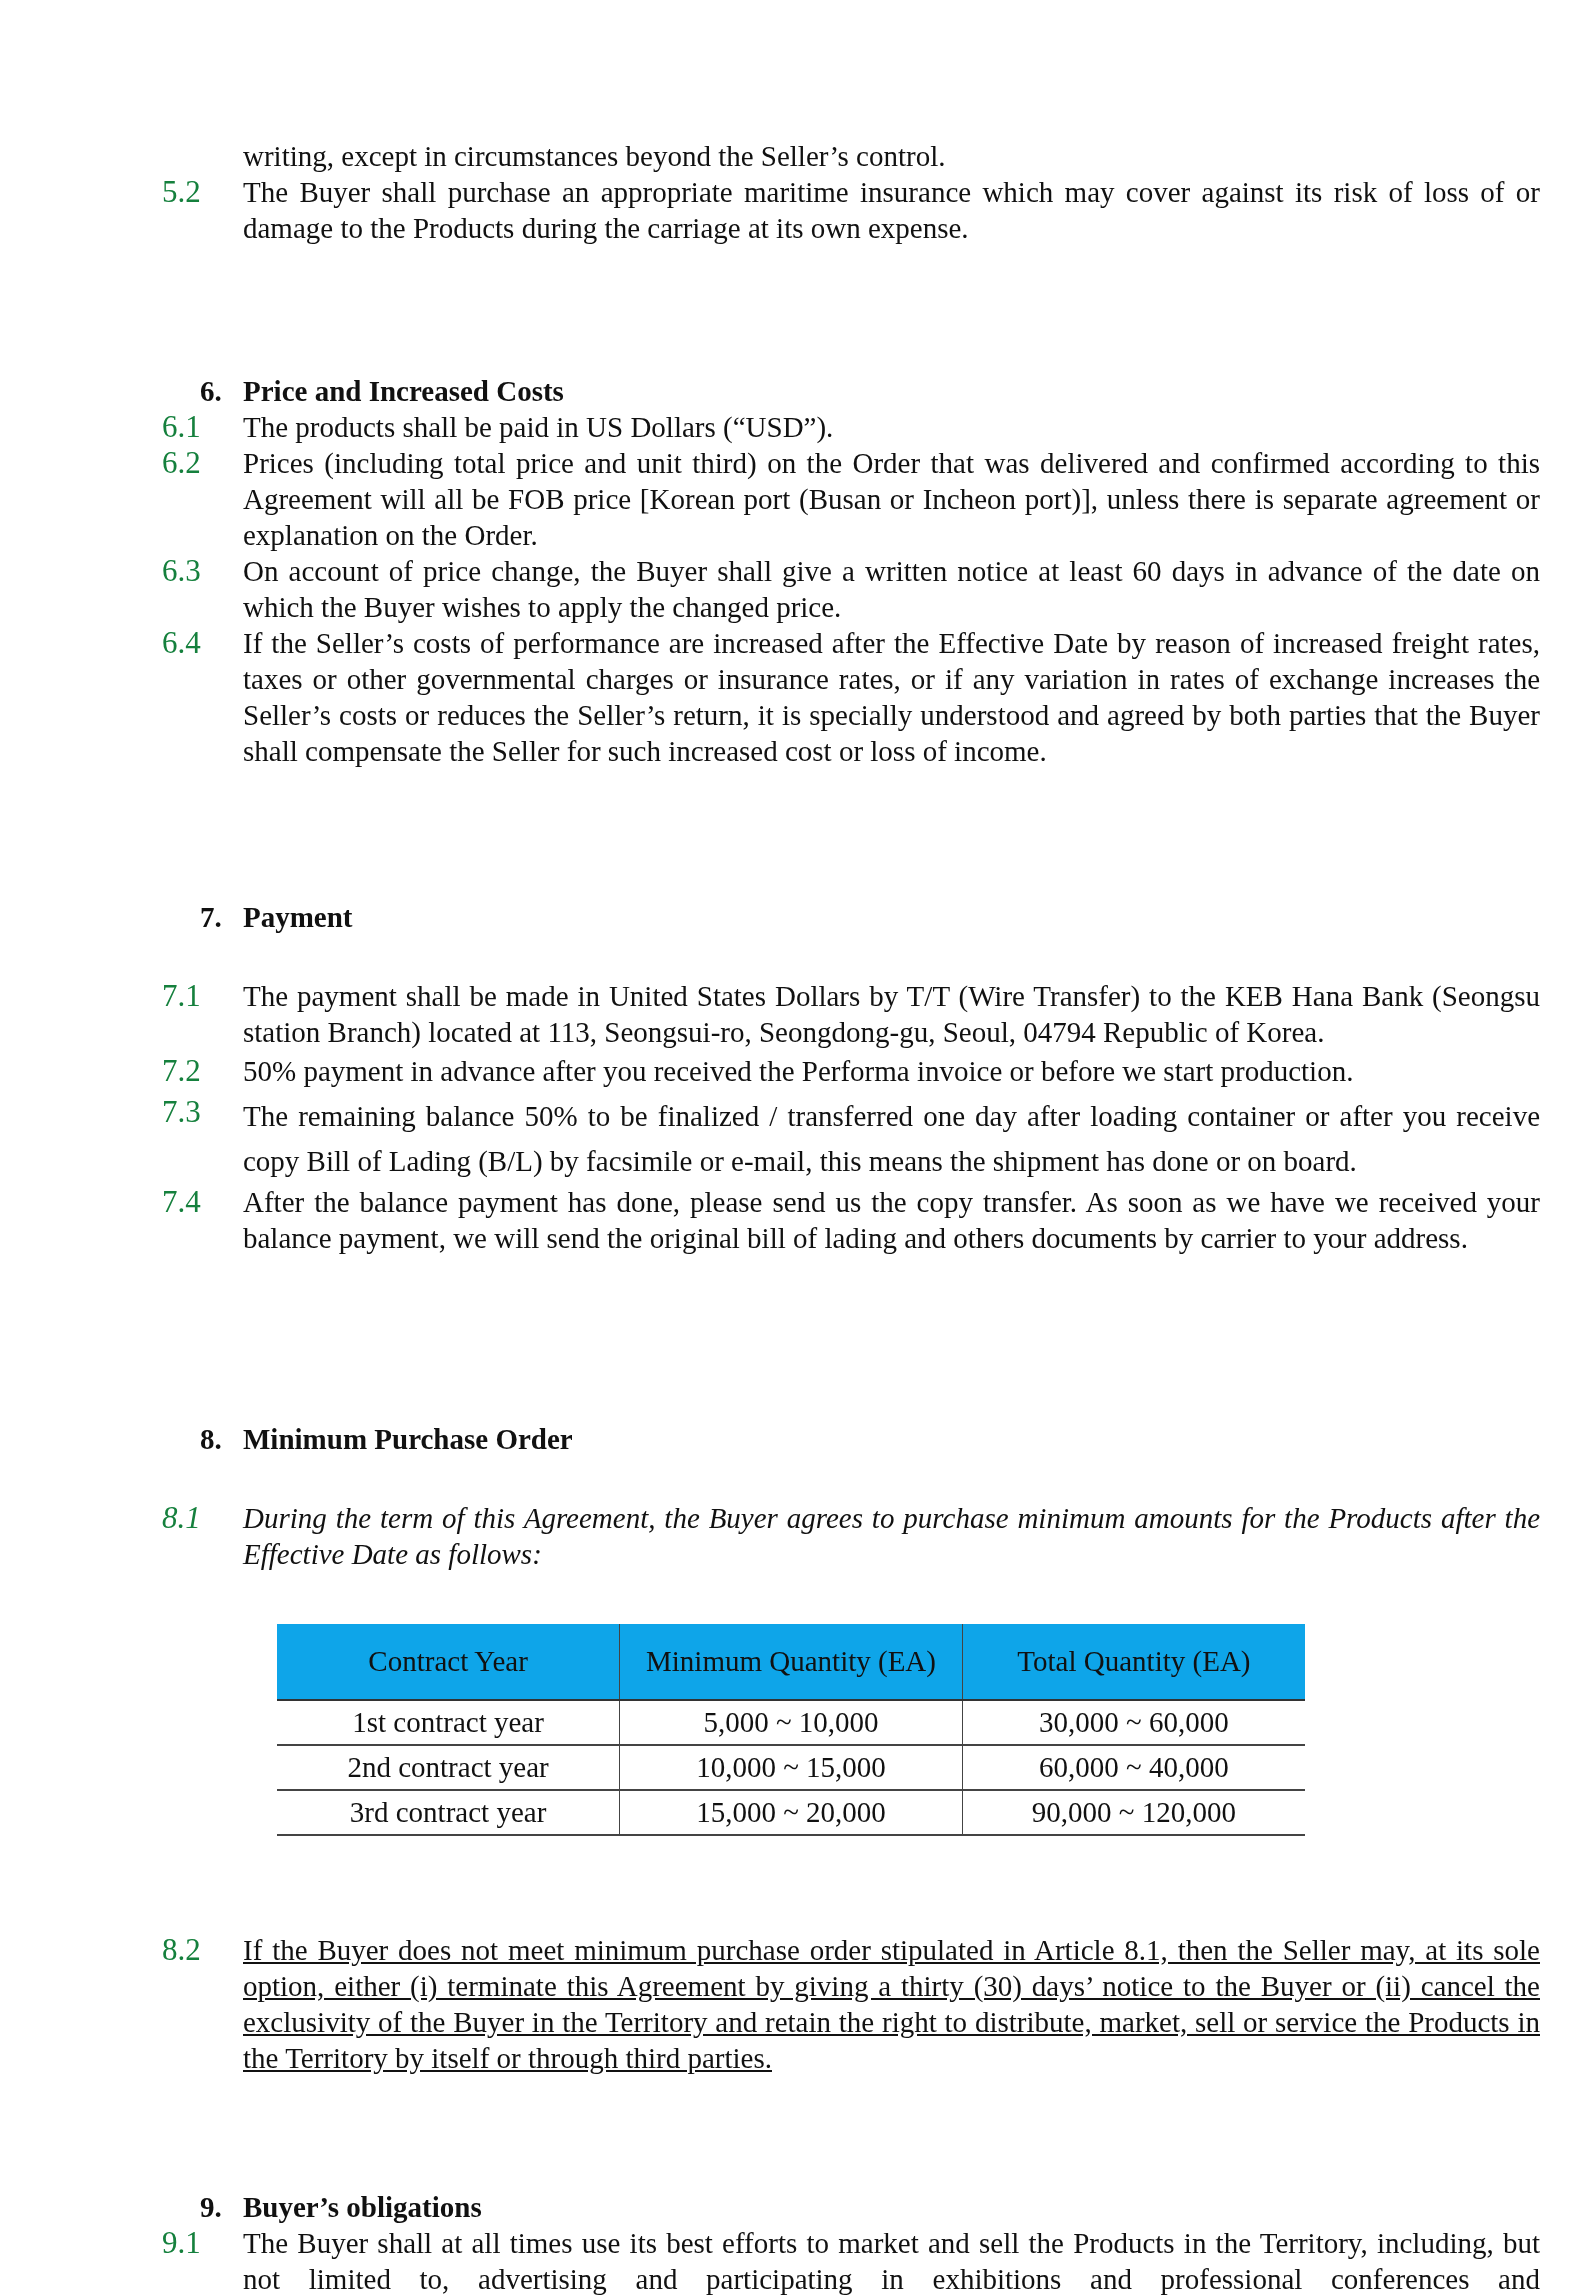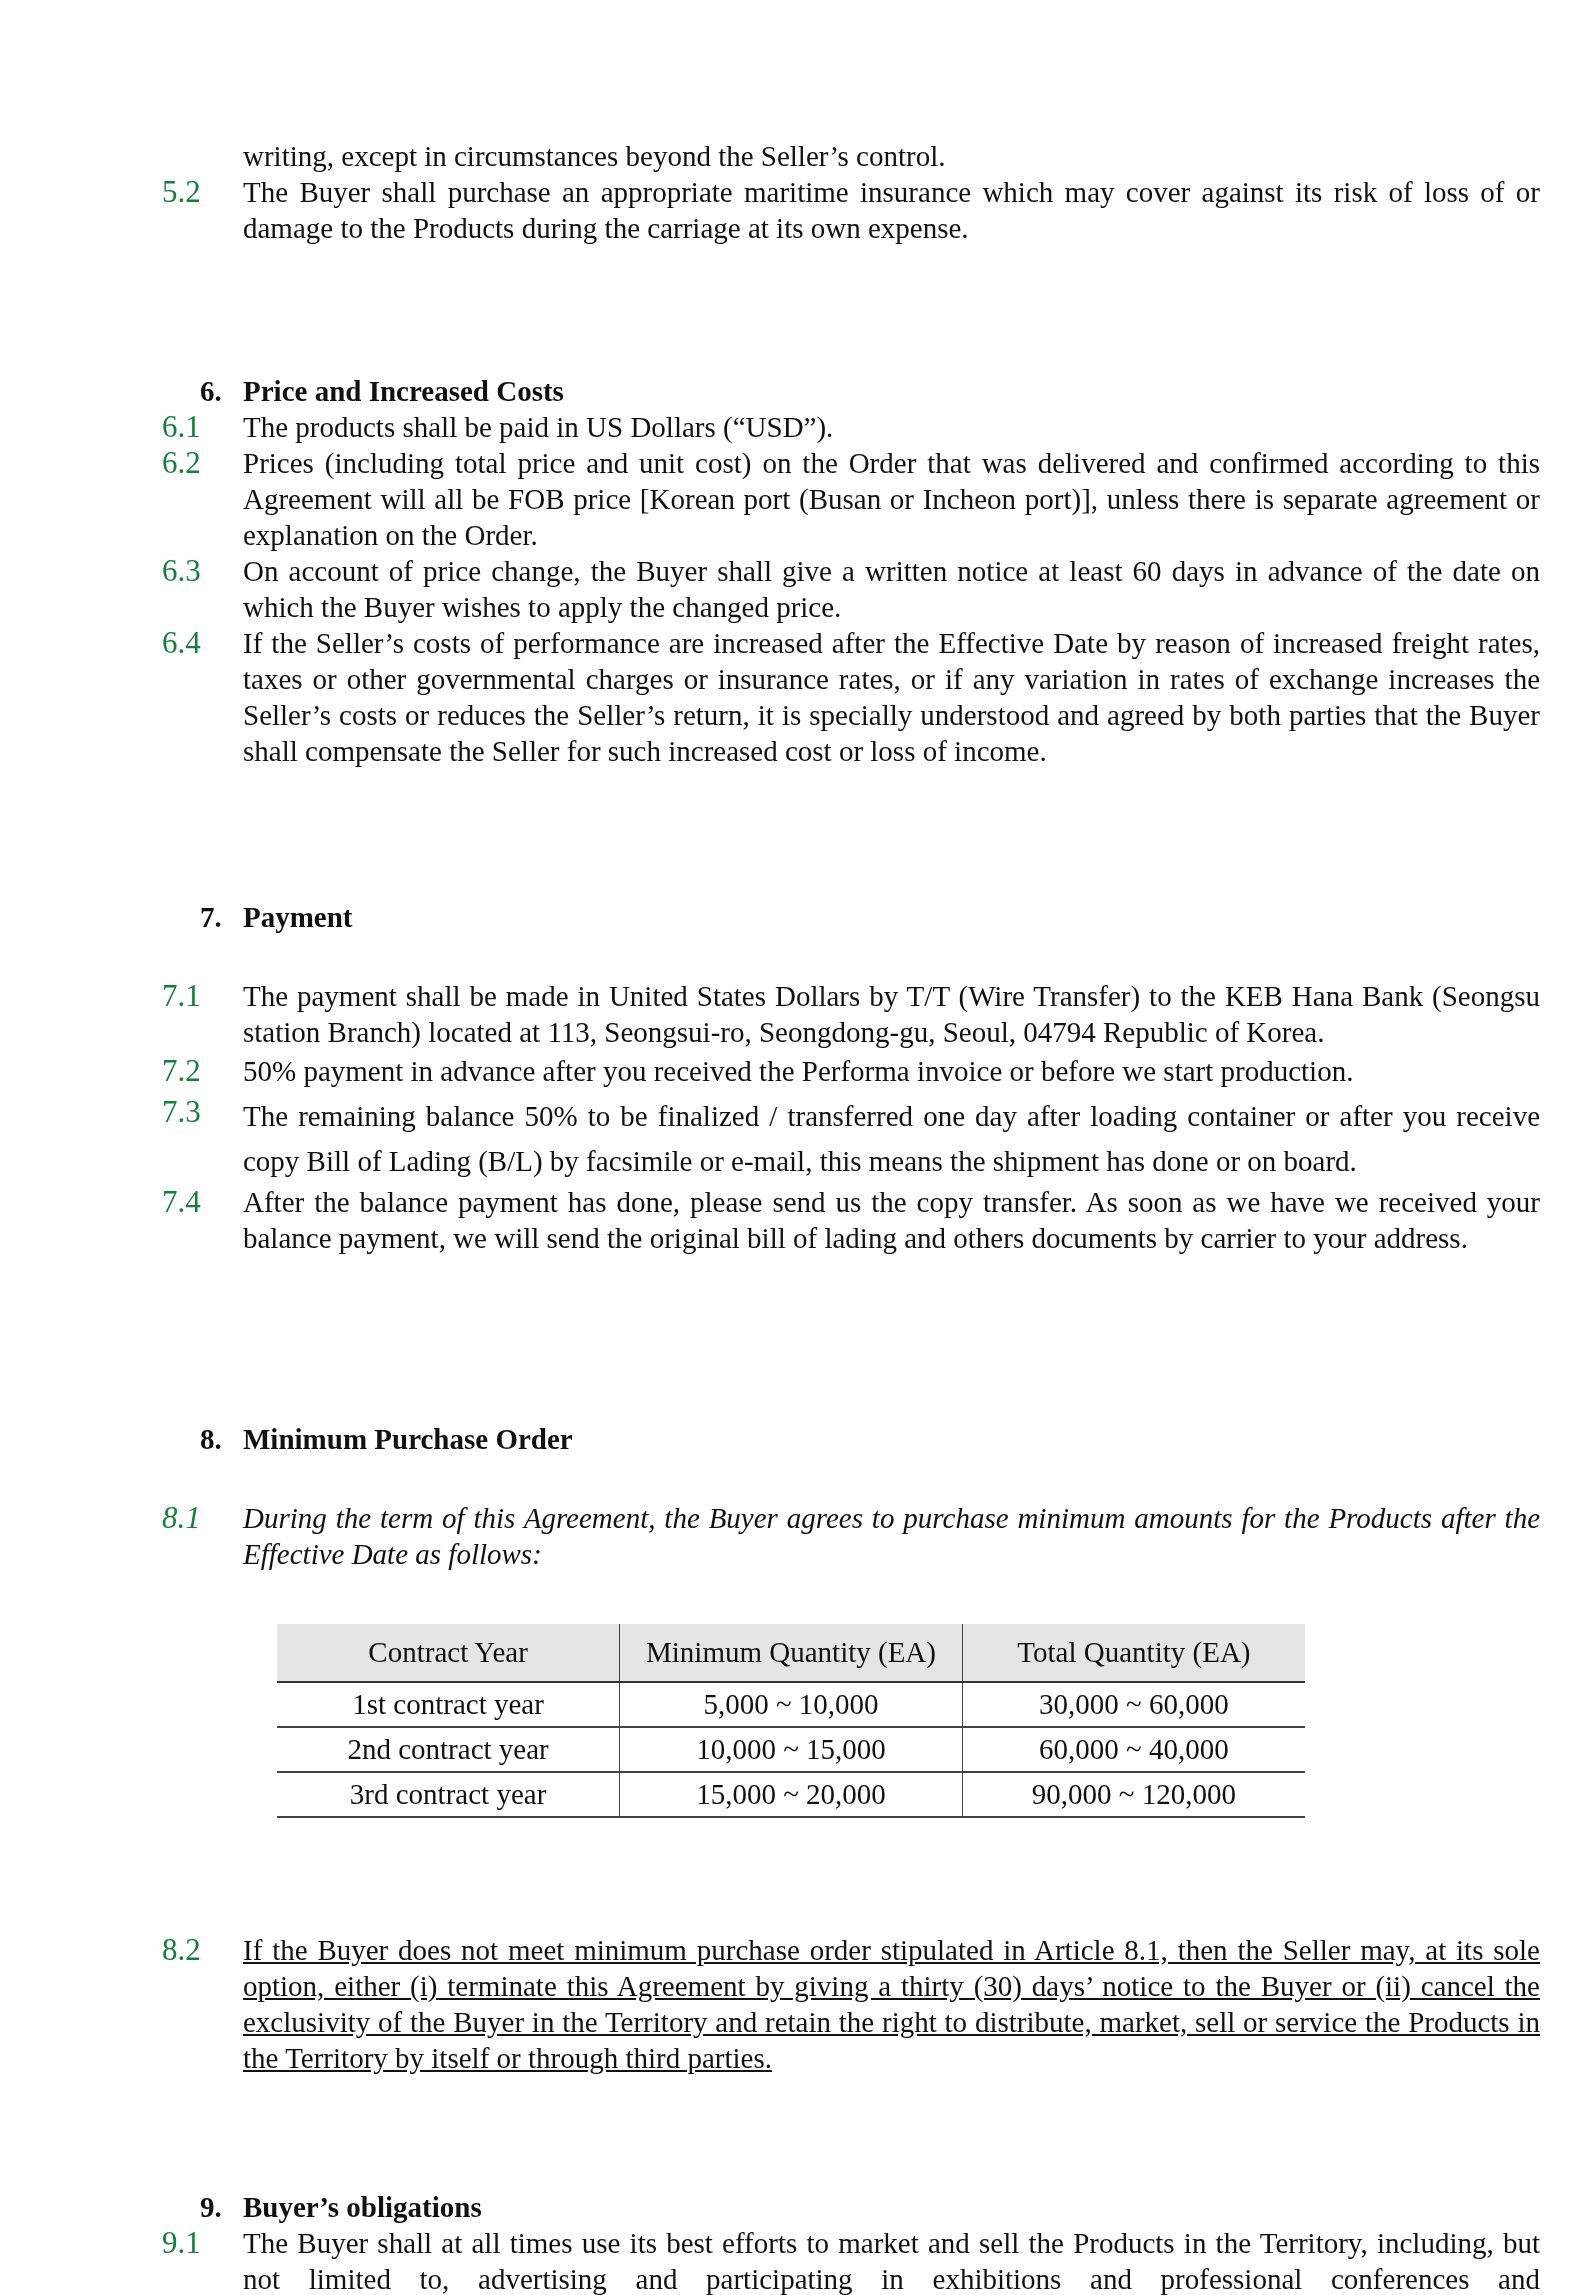--- a/index.html
+++ b/index.html
@@ -23,23 +23,23 @@
   .txt.last { text-align-last: left; }
   .heading { position: relative; line-height: 36px; font-weight: bold; }
   .heading .hnum { position: absolute; left: 200px; top: 0; }
   .heading .htitle { margin-left: 243px; display: block; }
   table.mpo {
     position: absolute; left: 277px; top: 1624px;
     width: 1028px; border-collapse: collapse;
     font-size: 29px; text-align: center;
   }
   table.mpo th {
-    background: #e5e5e5; font-weight: normal; height: 43px;
+    background: #0ea5e9; font-weight: normal; height: 43px;
     border-bottom: 2.2px solid #333;
-    padding: 7px;
+    padding: 16px;
   }
   table.mpo td { height: 43px; border-bottom: 2.2px solid #444; padding: 0; }
   table.mpo th + th, table.mpo td + td { border-left: 1.5px solid #444; }
   table.mpo col.c1 { width: 343px; }
   table.mpo col.c2 { width: 343px; }
   table.mpo col.c3 { width: 343px; }
 </style>
 </head>
 <body>
 
@@ -59,21 +59,21 @@
     <div class="heading">
       <span class="hnum">6.</span>
       <span class="htitle">Price and Increased Costs</span>
     </div>
     <div class="row">
       <span class="num">6.1</span>
       <div class="txt last">The products shall be paid in US Dollars (“USD”).</div>
     </div>
     <div class="row">
       <span class="num">6.2</span>
-      <div class="txt last">Prices (including total price and unit cost) on the Order that was delivered and confirmed according to this Agreement will all be FOB price [Korean port (Busan or Incheon port)], unless there is separate agreement or explanation on the Order.</div>
+      <div class="txt last">Prices (including total price and unit third) on the Order that was delivered and confirmed according to this Agreement will all be FOB price [Korean port (Busan or Incheon port)], unless there is separate agreement or explanation on the Order.</div>
     </div>
     <div class="row">
       <span class="num">6.3</span>
       <div class="txt last">On account of price change, the Buyer shall give a written notice at least 60 days in advance of the date on which the Buyer wishes to apply the changed price.</div>
     </div>
     <div class="row">
       <span class="num">6.4</span>
       <div class="txt last">If the Seller’s costs of performance are increased after the Effective Date by reason of increased freight rates, taxes or other governmental charges or insurance rates, or if any variation in rates of exchange increases the Seller’s costs or reduces the Seller’s return, it is specially understood and agreed by both parties that the Buyer shall compensate the Seller for such increased cost or loss of income.</div>
     </div>
   </div>

